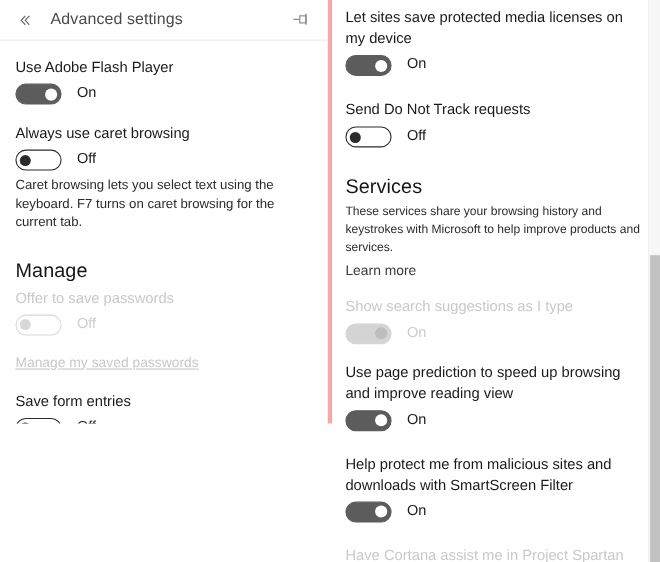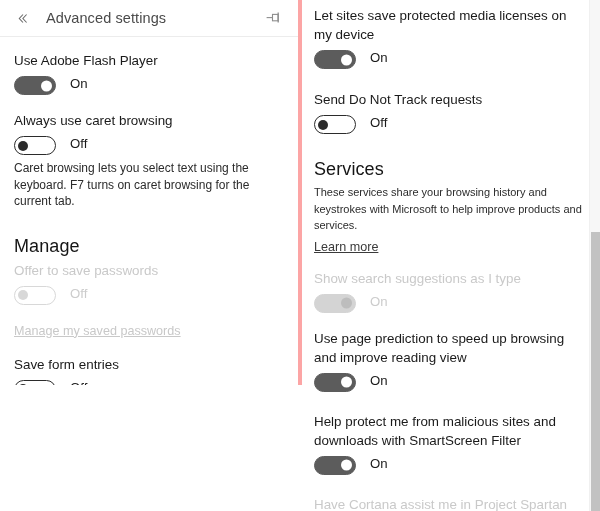--- a/index.html
+++ b/index.html
@@ -181,21 +181,20 @@
   .section-desc {
     font-size: 11px;
     line-height: 16.5px;
     color: #2b2b2b;
     margin: 2px 0 3px 0;
   }
 
   .link {
     font-size: 12.6px;
     color: #3a3a3a;
-    text-decoration: underline;
     cursor: pointer;
     display: inline-block;
   }
   .link.dim {
     color: #c8c8c8;
     text-decoration: underline;
   }
 
   
   .combo {

